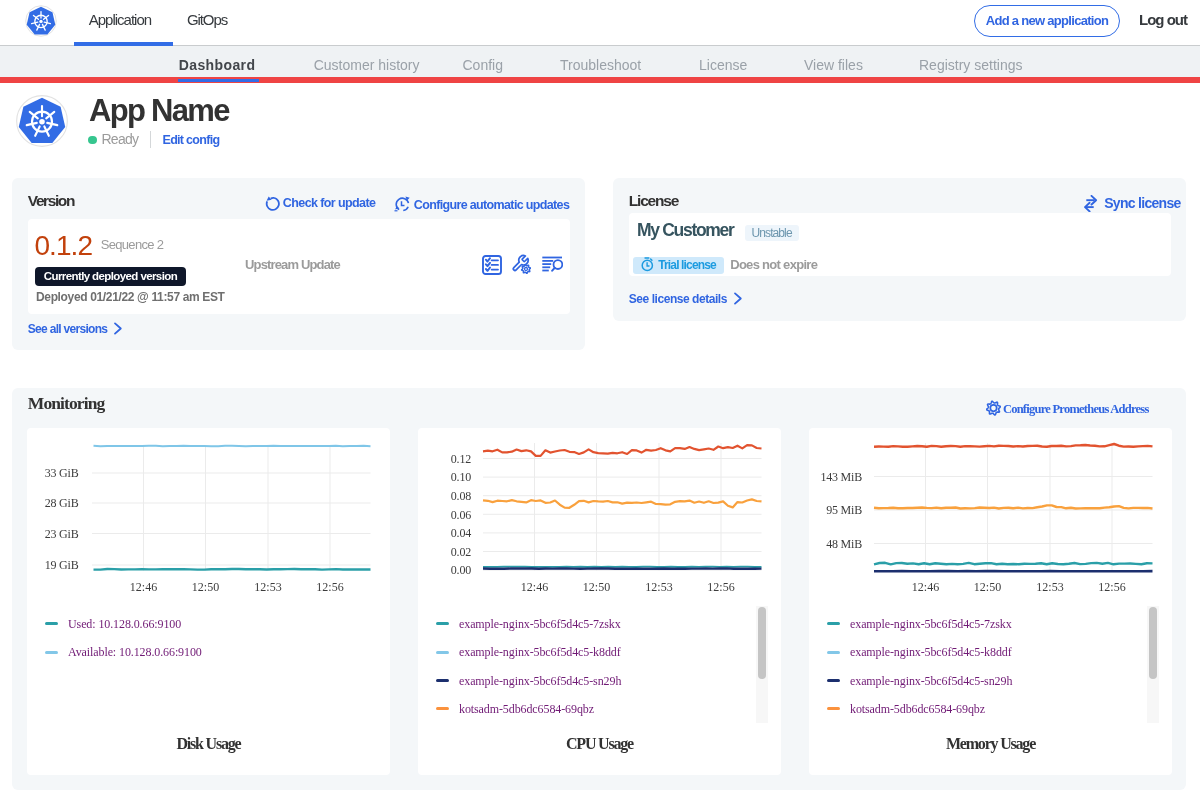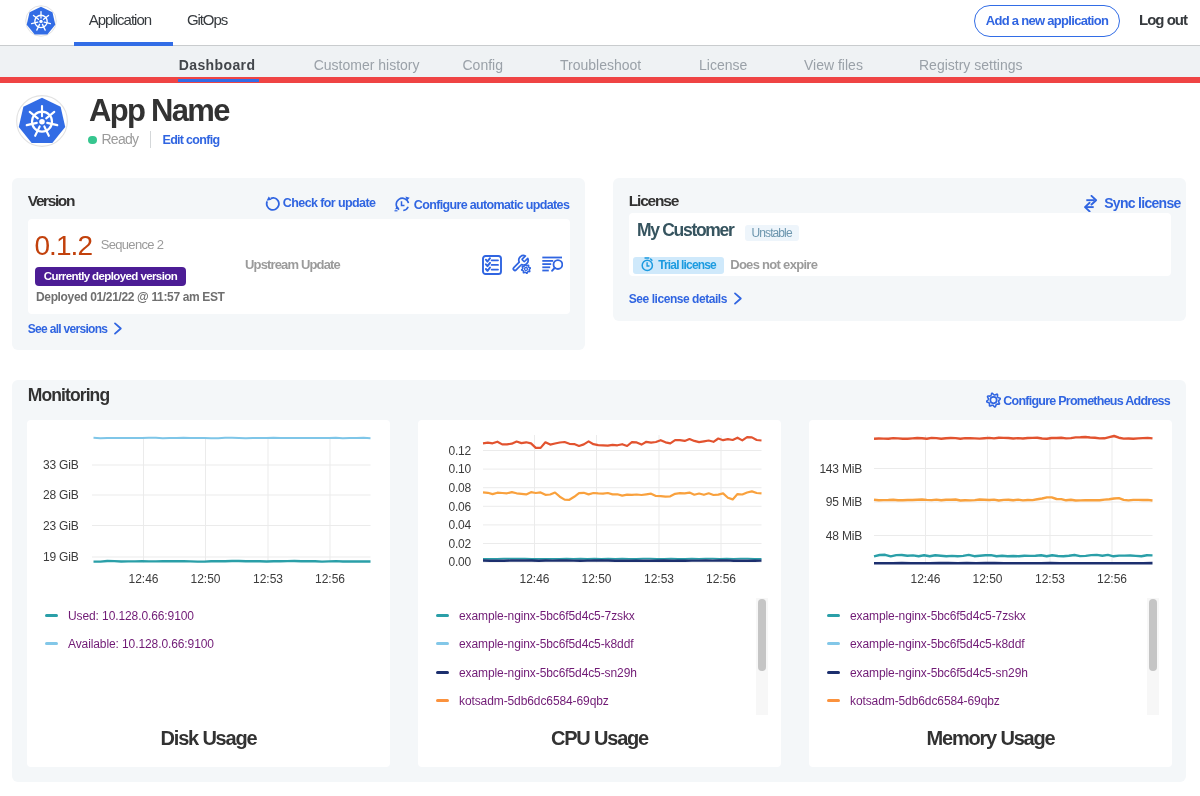--- a/index.html
+++ b/index.html
@@ -23,25 +23,25 @@
 .sub-underline { position:absolute; top:33px; height:3px; background:#326de6; }
 
 
 .apptitle { position:absolute; left:89px; top:95.5px; font-size:31px; font-weight:bold; color:#323232; letter-spacing:-1.7px; line-height:30px; }
 .statusrow { position:absolute; left:88px; top:131px; height:18px; font-size:14px; color:#9b9b9b; letter-spacing:-0.75px; }
 
 
 .card { position:absolute; background:#f4f7f9; border-radius:6px; }
 .cardhead { position:absolute; left:15.8px; top:15px; font-size:15.5px; font-weight:bold; color:#323232; letter-spacing:-1.2px; line-height:16px; }
 .whitebox { position:absolute; background:#fff; border-radius:4px; }
-.badge-green { position:absolute; background:#4c1d95; color:#fff; font-size:11.5px; font-weight:bold; letter-spacing:-0.6px; border-radius:4px; height:18.5px; line-height:18.5px; padding:0 9px; }
+.badge-green { position:absolute; background:#0f172a; color:#fff; font-size:11.5px; font-weight:bold; letter-spacing:-0.6px; border-radius:4px; height:18.5px; line-height:18.5px; padding:0 9px; }
 
 
 .chartcard { position:absolute; top:40px; width:363px; height:347px; background:#fff; border-radius:4px; }
-.charttitle { position:absolute; left:0; width:363px; top:307px; text-align:center; font-size:20px; font-weight:bold; color:#323232; letter-spacing:-1.2px; }
+.charttitle { position:absolute; left:0; width:363px; top:307px; text-align:center; font-size:16px; font-weight:bold; color:#323232; letter-spacing:-1.2px; }
 .legendrow { position:absolute; font-size:12px; color:#701a75; letter-spacing:-0.1px; white-space:nowrap; line-height:13px; }
 .dash { display:inline-block; width:12.5px; height:3px; border-radius:1.5px; vertical-align:middle; margin-right:10.5px; margin-top:-3px; }
 .sbtrack { position:absolute; left:338px; top:177.5px; width:11.5px; height:117px; background:#f7f7f7; }
 .sbthumb { position:absolute; left:2px; top:1.5px; width:8px; height:72px; background:#c5c5c5; border-radius:4px; }
 </style>
 </head>
 <body>
 
 <div class="topnav">
   <svg class="abs" style="left:25px;top:5px" width="32" height="32" viewBox="0 0 64 64">
@@ -164,21 +164,21 @@
           <line x1="4.1" y1="1" x2="7.7" y2="1" stroke="#1c9be0" stroke-width="1.6" stroke-linecap="round"></line>
           <line x1="9.6" y1="2.0" x2="10.9" y2="3.3" stroke="#1c9be0" stroke-width="1.5" stroke-linecap="round"></line>
         </svg><span style="vertical-align:0px;">Trial license</span></span>
     <span class="abs" style="left:101.2px; top:44px; font-size:13px; font-weight:bold; color:#9b9b9b; letter-spacing:-0.7px; line-height:15px;">Does not expire</span>
   </div>
   <a class="link abs" style="left:15.8px; top:113.5px; font-size:12px; letter-spacing:-0.45px;">See license details <svg width="10" height="13" viewBox="0 0 10 13" style="vertical-align:-2px;margin-left:3px">
         <path d="M2 1.4 L7.8 6.5 L2 11.6" fill="none" stroke="#3065e1" stroke-width="1.8" stroke-linecap="round" stroke-linejoin="round"></path>
       </svg></a>
 </div>
 
-<div class="card" style="left:12px; top:380px; width:1174px; height:402px;">
+<div class="card" style="left:12px; top:388px; width:1174px; height:402px;font-family:Liberation Serif, serif;">
   <div class="cardhead" style="font-size:17.5px; top:5px; letter-spacing:-0.9px; line-height:20px;">Monitoring</div>
   <a class="link abs" style="left:973.5px; top:12px; letter-spacing:-0.75px;"><svg width="15" height="16" viewBox="0 0 15 16" style="vertical-align:-3px;margin-right:0">
         <path d="M12.64 9.01 L12.63 9.28 L12.66 9.58 L12.76 9.91 L12.96 10.31 L13.21 10.76 L13.42 11.25 L13.47 11.69 L13.27 11.99 L12.86 12.14 L12.33 12.15 L11.81 12.12 L11.37 12.11 L11.02 12.15 L10.74 12.25 L10.50 12.38 L10.29 12.57 L10.10 12.79 L9.94 13.10 L9.80 13.52 L9.66 14.02 L9.46 14.52 L9.19 14.86 L8.83 14.94 L8.43 14.74 L8.05 14.38 L7.71 13.99 L7.40 13.67 L7.13 13.45 L6.86 13.33 L6.59 13.24 L6.32 13.23 L6.02 13.26 L5.69 13.36 L5.29 13.56 L4.84 13.81 L4.35 14.02 L3.91 14.07 L3.61 13.87 L3.46 13.46 L3.45 12.93 L3.48 12.41 L3.49 11.97 L3.45 11.62 L3.35 11.34 L3.22 11.10 L3.03 10.89 L2.81 10.70 L2.50 10.54 L2.08 10.40 L1.58 10.26 L1.08 10.06 L0.74 9.79 L0.66 9.43 L0.86 9.03 L1.22 8.65 L1.61 8.31 L1.93 8.00 L2.15 7.73 L2.27 7.46 L2.36 7.19 L2.37 6.92 L2.34 6.62 L2.24 6.29 L2.04 5.89 L1.79 5.44 L1.58 4.95 L1.53 4.51 L1.73 4.21 L2.14 4.06 L2.67 4.05 L3.19 4.08 L3.63 4.09 L3.98 4.05 L4.26 3.95 L4.50 3.82 L4.71 3.63 L4.90 3.41 L5.06 3.10 L5.20 2.68 L5.34 2.18 L5.54 1.68 L5.81 1.34 L6.17 1.26 L6.57 1.46 L6.95 1.82 L7.29 2.21 L7.60 2.53 L7.87 2.75 L8.14 2.87 L8.41 2.96 L8.68 2.97 L8.98 2.94 L9.31 2.84 L9.71 2.64 L10.16 2.39 L10.65 2.18 L11.09 2.13 L11.39 2.33 L11.54 2.74 L11.55 3.27 L11.52 3.79 L11.51 4.23 L11.55 4.58 L11.65 4.86 L11.78 5.10 L11.97 5.31 L12.19 5.50 L12.50 5.66 L12.92 5.80 L13.42 5.94 L13.92 6.14 L14.26 6.41 L14.34 6.77 L14.14 7.17 L13.78 7.55 L13.39 7.89 L13.07 8.20 L12.85 8.47 L12.73 8.74 Z" fill="none" stroke="#3065e1" stroke-width="1.6" stroke-linejoin="round"></path>
         <circle cx="7.5" cy="8.1" r="3.2" fill="none" stroke="#3065e1" stroke-width="1.7"></circle>
       </svg> Configure Prometheus Address</a>
 
   <div class="chartcard" style="left:15px;">
     <svg class="abs" style="left:0;top:0" width="363" height="175" viewBox="0 0 363 175">
         <line x1="116.5" y1="18" x2="116.5" y2="142.5" stroke="#ebebeb" stroke-width="1"></line>
         <line x1="178.5" y1="18" x2="178.5" y2="142.5" stroke="#ebebeb" stroke-width="1"></line>

